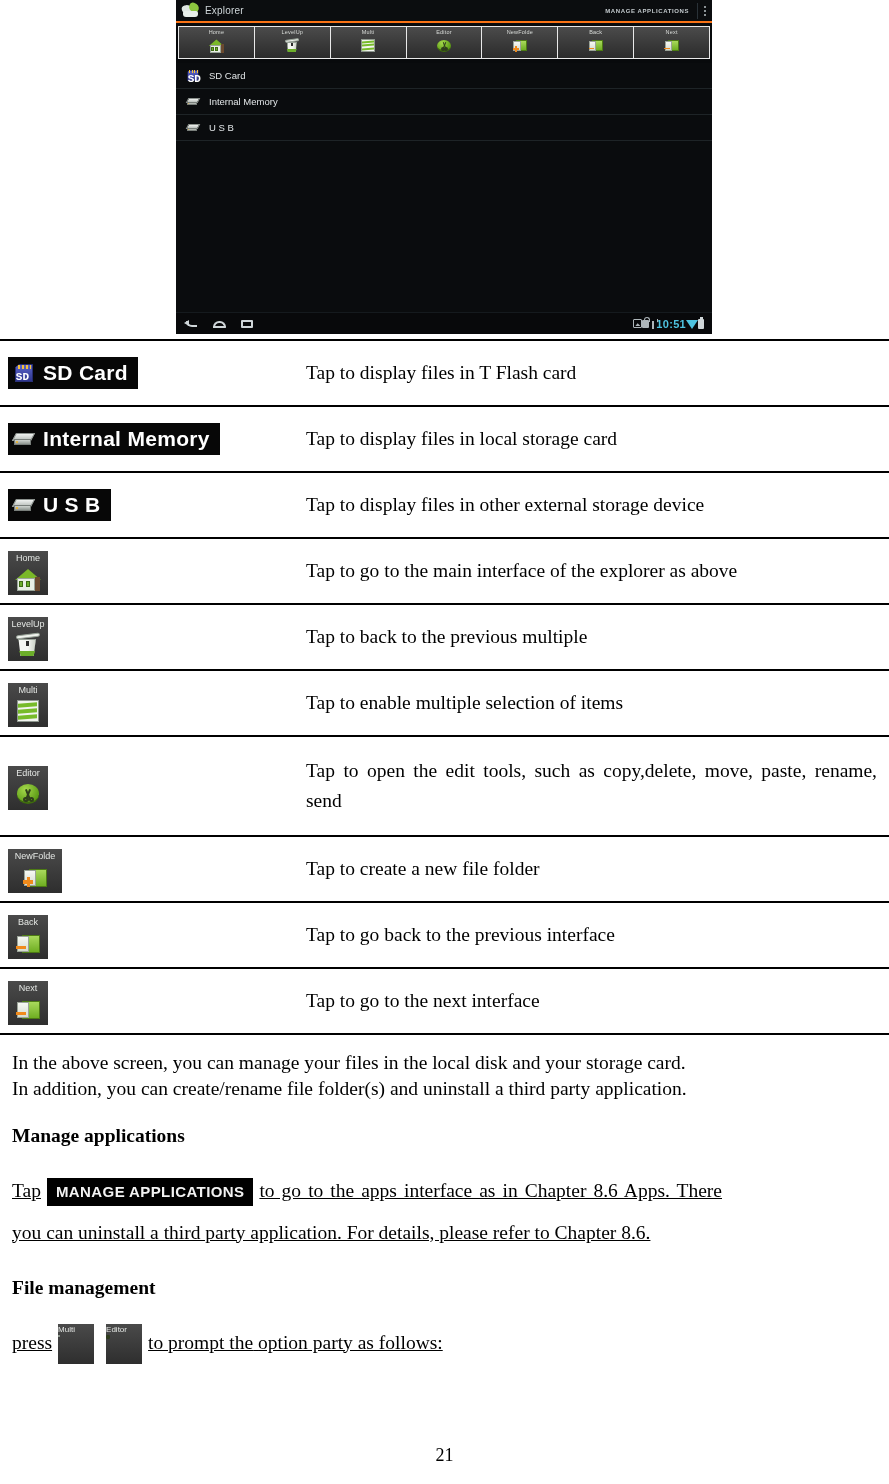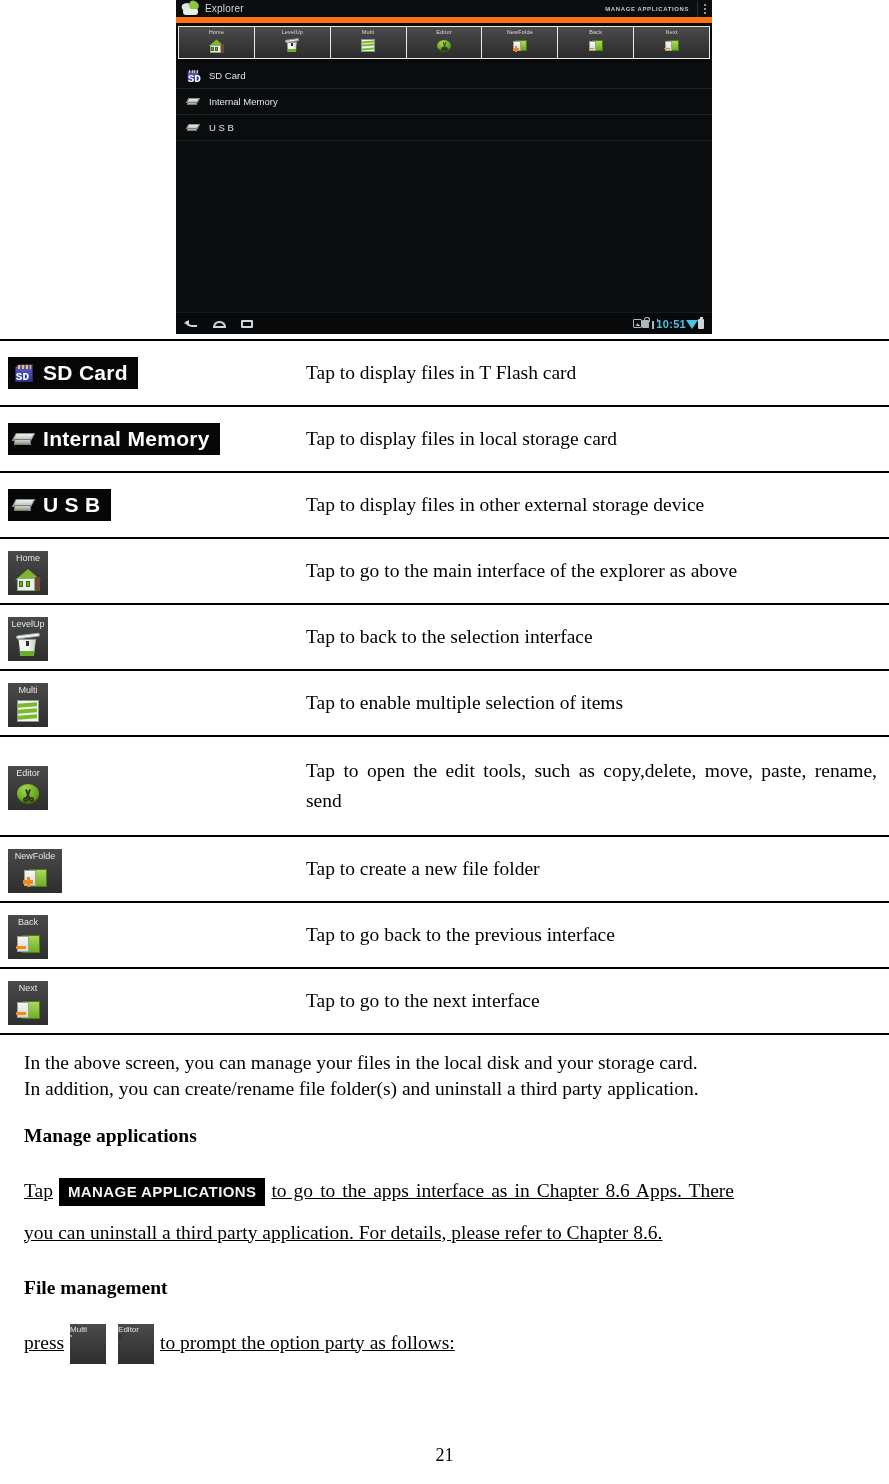--- a/index.html
+++ b/index.html
@@ -18,21 +18,21 @@
     position: absolute;
     left: 176px; top: 0px;
     width: 536px; height: 334px;
     background: #000;
   }
   .and-titlebar {
     height: 23px;
     background: #0b0d0f;
     display: flex; align-items: center;
     padding: 0 6px;
-    border-bottom: 6px solid #f97316;
+    border-bottom: 2px solid #f97316;
   }
   .and-app-icon {
     width: 18px; height: 15px;
     position: relative;
     margin-right: 5px;
     flex: 0 0 auto;
   }
   .and-app-icon .leafA, .and-app-icon .leafB {
     position:absolute; border-radius: 40% 60% 45% 55%;
   }
@@ -146,21 +146,21 @@
   }
   .tile .tl {
     font-family:"Liberation Sans", sans-serif;
     font-size: 9px; color:#e4e7e4; line-height: 11px;
     white-space: nowrap;
   }
   .tile .tico { width: 28px; height: 28px; position:relative; margin-top:1px; }
   .tile.wide { width: 54px; }
 
   
-  .body-area { position:absolute; left:12px; top:1030px; width:726px; }
+  .body-area { position:absolute; left:0; top:1030px; width:726px; }
   .para {
     font-size: 19.5px; line-height: 27px;
     padding: 0 14px 0 12px;
   }
   .para.tight { line-height: 26px; }
   h3.sec {
     font-size: 19.5px; font-weight:700; margin: 0; padding: 0 12px;
     line-height: 29px;
   }
   .line-flow {
@@ -624,21 +624,21 @@
                 <i class="lid"></i>
                 <i class="can"></i>
                 <i class="grn"></i>
                 <i class="arrstem"></i>
                 <i class="arr"></i>
               </span>
           </span>
         </span>
       </td>
       <td class="c-desc">
-        <div class="desc-text">Tap to back to the selection interface</div>
+        <div class="desc-text">Tap to back to the previous multiple</div>
       </td>
     </tr>
 
     <tr class="row-h">
       <td class="c-icon">
         <span class="tile">
           <span class="tl">Multi</span>
           <span class="tico">
             <span class="ic multi">
                 <i class="sheet"></i>

